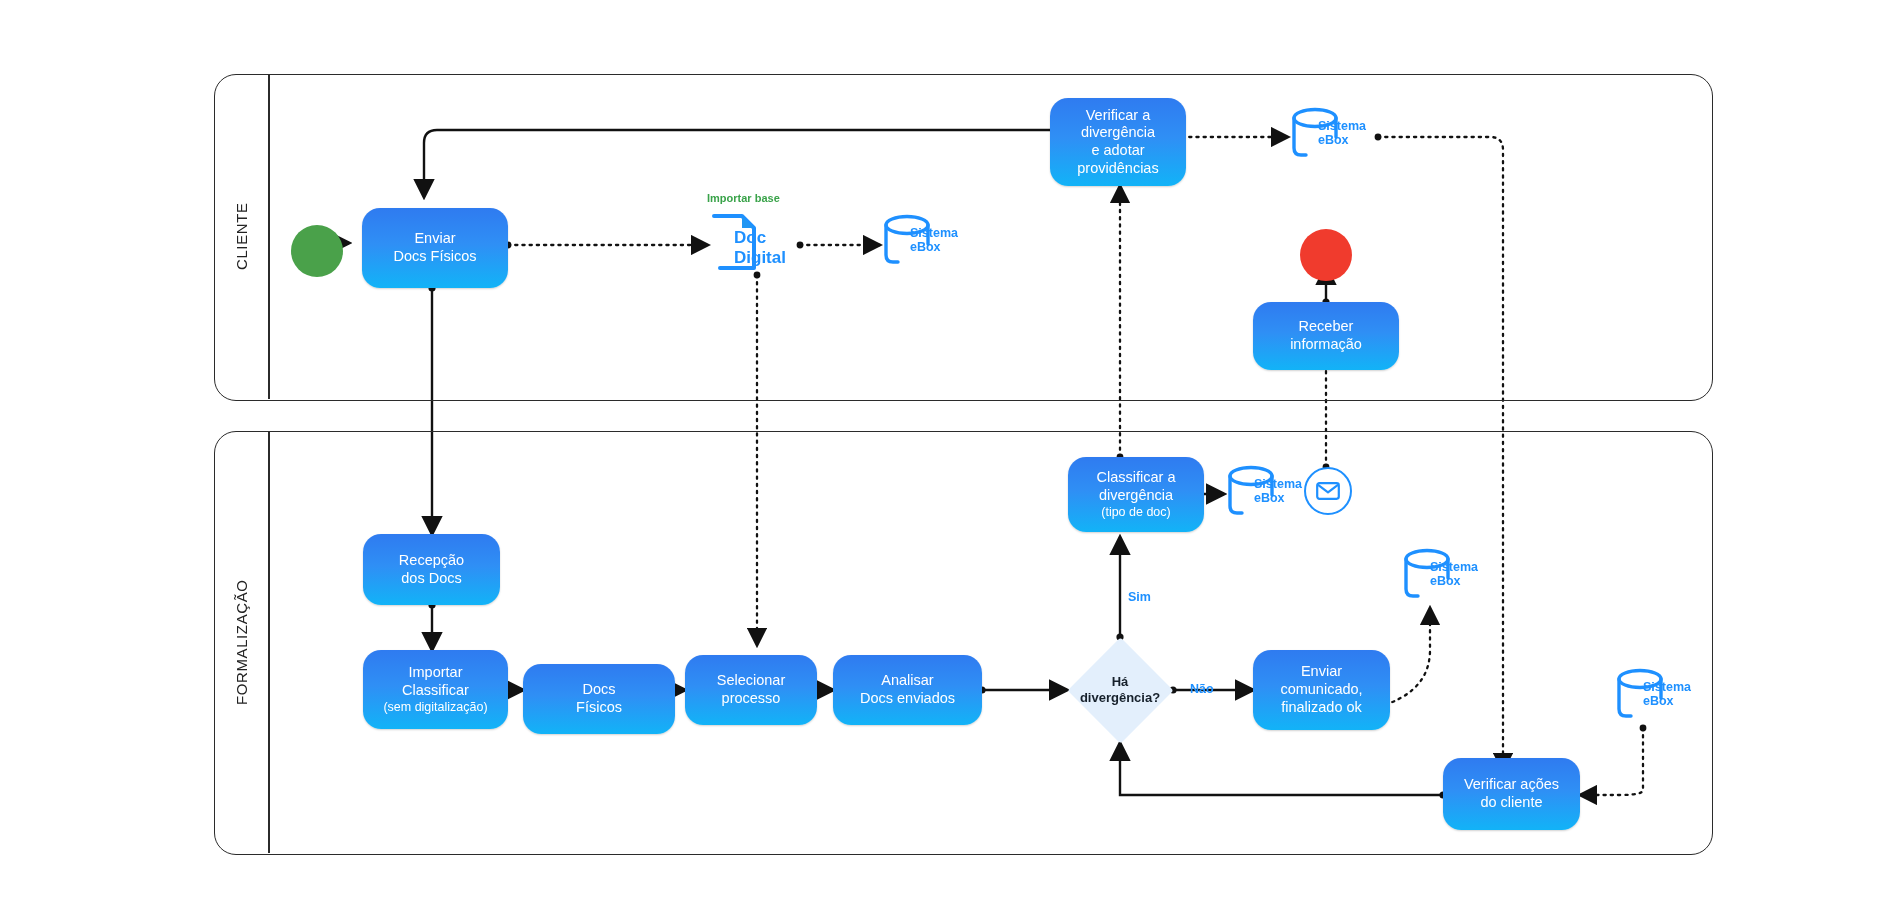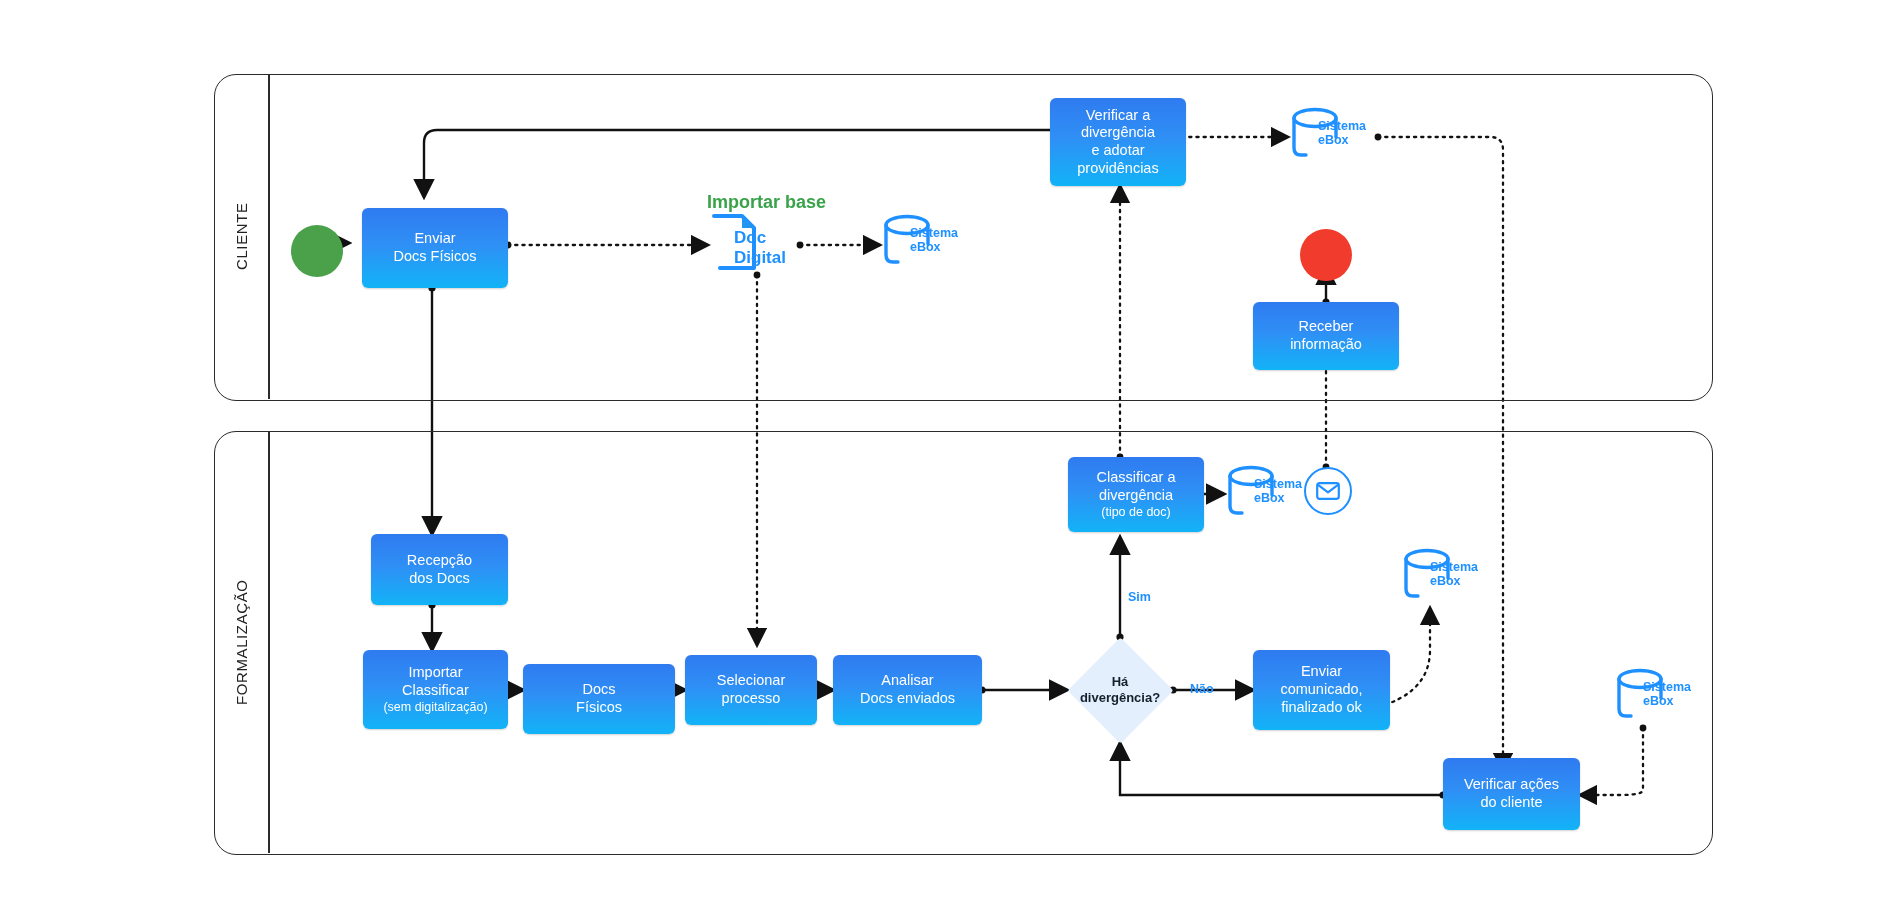--- a/index.html
+++ b/index.html
@@ -6,21 +6,21 @@
   body{width:1897px;height:900px;overflow:hidden;font-family:"Liberation Sans",sans-serif;}
   #stage{position:relative;width:1897px;height:900px;}
   svg#wires{position:absolute;left:0;top:0;width:1897px;height:900px;pointer-events:none;}
 
   .lane{position:absolute;border:1.6px solid #2b2b2b;border-radius:22px;background:transparent;}
   .lane-div{position:absolute;width:1.6px;background:#2b2b2b;}
   .lane-label{position:absolute;writing-mode:vertical-rl;transform:rotate(180deg);
     font-size:15px;letter-spacing:.6px;color:#222;white-space:nowrap;
     display:flex;align-items:center;justify-content:center;}
 
-  .task{position:absolute;border-radius:6px;
+  .task{position:absolute;border-radius:18px;
     background:linear-gradient(180deg,#2f7bf0 0%,#2f8ff5 45%,#12b3f7 100%);
     color:#fff;display:flex;align-items:center;justify-content:center;text-align:center;
     font-size:14.5px;line-height:1.22;box-shadow:0 1px 2px rgba(0,0,0,.18);padding:2px 6px;
     box-sizing:border-box;}
   .task .sub{font-size:12.5px;display:block;}
 
   .gateway{position:absolute;background:#e3effc;transform:rotate(45deg);border-radius:3px;}
   .gw-text{position:absolute;display:flex;align-items:center;justify-content:center;
     text-align:center;font-size:13px;color:#16202b;font-weight:600;line-height:1.2;}
 
@@ -33,21 +33,21 @@
   .store .lbl{position:absolute;left:30px;top:14px;color:#1e90ff;font-size:12.5px;
     line-height:1.12;font-weight:600;white-space:nowrap;}
 
   .docobj{position:absolute;width:80px;height:64px;}
   .docobj .lbl{position:absolute;left:26px;top:16px;color:#1e90ff;font-size:17px;
     line-height:1.15;font-weight:600;}
 
   .mail{position:absolute;width:44px;height:44px;border:2.2px solid #1e90ff;border-radius:50%;
     display:flex;align-items:center;justify-content:center;background:#fff;}
 
-  .anno{position:absolute;font-size:18px;font-weight:700;color:#3aa34a;white-space:nowrap;}
+  .anno{position:absolute;font-size:11px;font-weight:700;color:#3aa34a;white-space:nowrap;}
   .edge-lbl{position:absolute;font-size:12.5px;color:#1e90ff;font-weight:600;white-space:nowrap;margin-top:12px;}
 </style>
 </head>
 <body>
 
 <div id="stage">
 
   <svg id="wires" viewBox="0 0 1897 900">
     <defs>
       <marker id="ah" markerWidth="9" markerHeight="9" refX="7.6" refY="4.5" orient="auto">
@@ -156,21 +156,21 @@
     </div>
   </div>
 
   <div class="task" style="left:1253px;top:302px;width:146px;height:68px;">
     <div>
       <span>Receber</span><br>
       <span>informação</span>
     </div>
   </div>
 
-  <div class="task" style="left:371px;top:534px;width:137px;height:71px;">
+  <div class="task" style="left:363px;top:534px;width:137px;height:71px;">
     <div>
       <span>Recepção</span><br>
       <span>dos Docs</span>
     </div>
   </div>
 
   <div class="task" style="left:363px;top:650px;width:145px;height:79px;">
     <div>
       <span>Importar</span><br>
       <span>Classificar</span>

